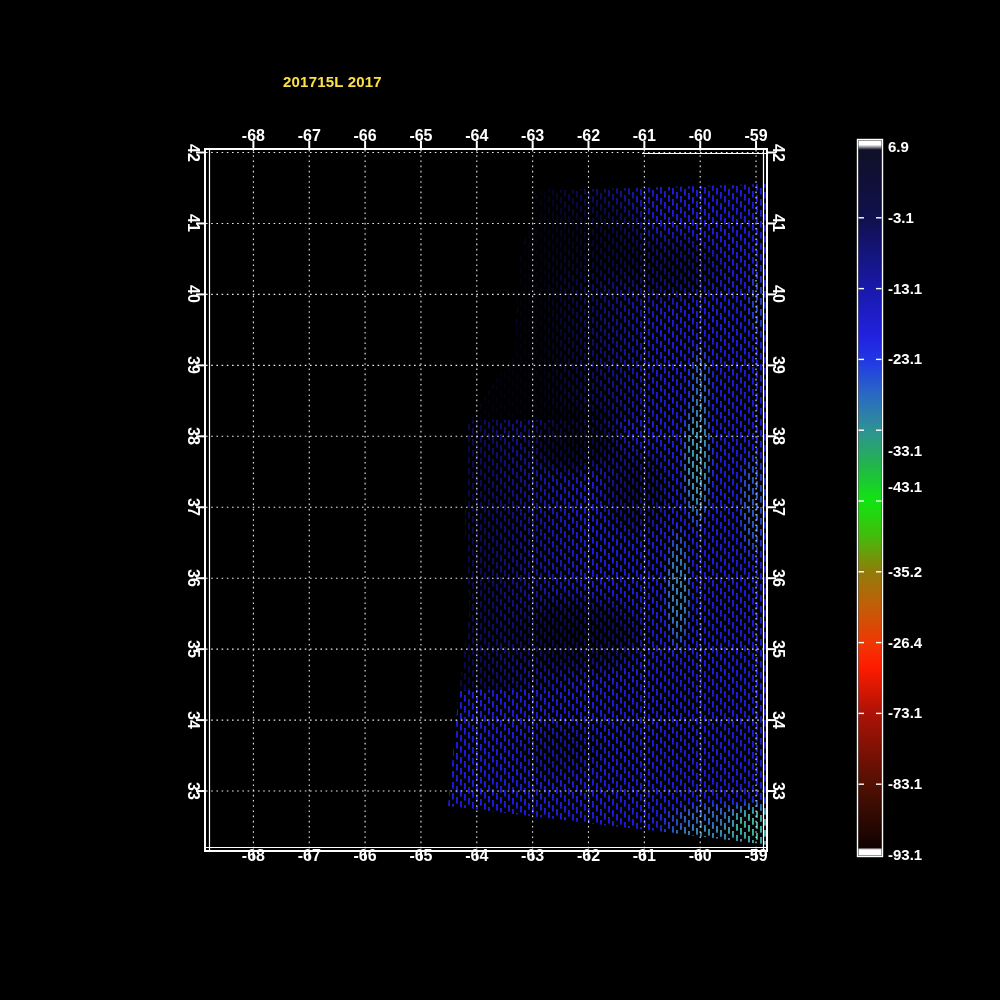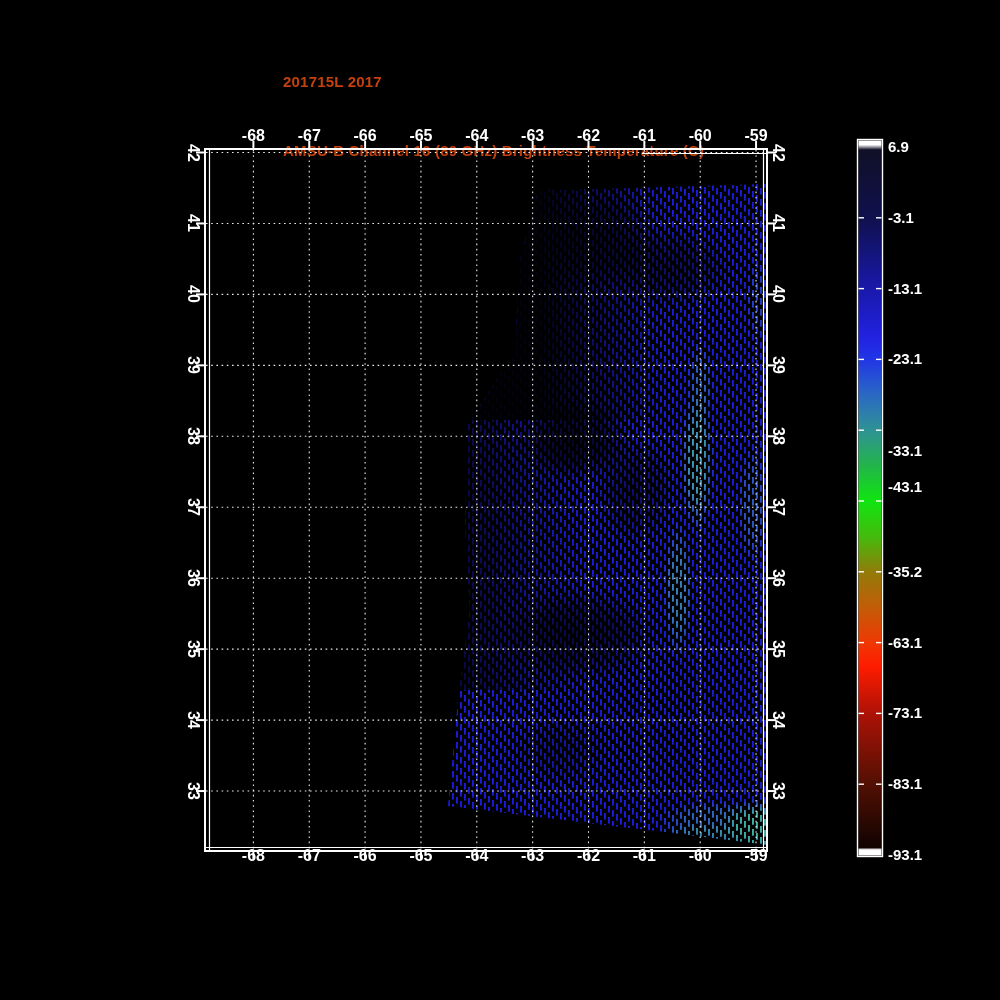--- a/index.html
+++ b/index.html
@@ -1,33 +1,32 @@
 <!DOCTYPE html>
 <html><head>
 <meta charset="utf-8">
 <style>
   html,body{margin:0;padding:0;background:#000;}
   #root{position:relative;width:1000px;height:1000px;background:#000;overflow:hidden;
         font-family:"Liberation Sans",sans-serif;}
   #scene{position:absolute;left:0;top:0;}
-  .title-block{position:absolute;left:283px;top:24px;color:#c2410c;font-weight:bold;
+  .title-block{position:absolute;left:283px;top:24px;color:#fde047;font-weight:bold;
                font-size:15px;line-height:23px;letter-spacing:0.2px;white-space:pre;}
   .tick-label{position:absolute;color:#fff;font-weight:bold;font-size:16px;
               text-align:center;height:18px;line-height:18px;white-space:nowrap;}
   .ylab{transform:rotate(90deg);transform-origin:center;}
   .cbl{text-align:left;font-size:15px;}
 </style>
 </head>
 <body>
 
 <div id="root">
 
   <div class="title-block">
     <div>201715L 2017</div>
-    <div>AMSU-B Channel 16 (89 GHz) Brightness Temperature (C)</div>
   </div>
 
   <svg id="scene" width="1000" height="1000">
     <defs id="scene-defs">
       <clipPath id="swathClip">
         <polygon points="538,191 768,184 768,845 673,833 587,823 448,806 458,700 470,610 465,525 468,425 515,352 520,260"></polygon>
       </clipPath>
       <radialGradient id="soft">
         <stop offset="0" stop-color="#ffffff"></stop>
         <stop offset="0.5" stop-color="#ffffff" stop-opacity="0.9"></stop>
@@ -295,17 +294,17 @@
     <div class="tick-label ylab" style="left: 761px; top: 711.1px; width: 34px;">34</div>
     <div class="tick-label ylab" style="left: 176px; top: 782.05px; width: 34px;">33</div>
     <div class="tick-label ylab" style="left: 761px; top: 782.05px; width: 34px;">33</div>
     <div class="tick-label cbl" style="left: 888px; top: 138px;">6.9</div>
     <div class="tick-label cbl" style="left: 888px; top: 208.8px;">-3.1</div>
     <div class="tick-label cbl" style="left: 888px; top: 279.6px;">-13.1</div>
     <div class="tick-label cbl" style="left: 888px; top: 350.4px;">-23.1</div>
     <div class="tick-label cbl" style="left: 888px; top: 442px;">-33.1</div>
     <div class="tick-label cbl" style="left: 888px; top: 478px;">-43.1</div>
     <div class="tick-label cbl" style="left: 888px; top: 562.8px;">-35.2</div>
-    <div class="tick-label cbl" style="left: 888px; top: 633.6px;">-63.1</div>
+    <div class="tick-label cbl" style="left: 888px; top: 633.6px;">-26.4</div>
     <div class="tick-label cbl" style="left: 888px; top: 704.4px;">-73.1</div>
     <div class="tick-label cbl" style="left: 888px; top: 775.2px;">-83.1</div>
     <div class="tick-label cbl" style="left: 888px; top: 846px; text-align: right;">-93.1</div>
   </div>
 
 </body></html>

